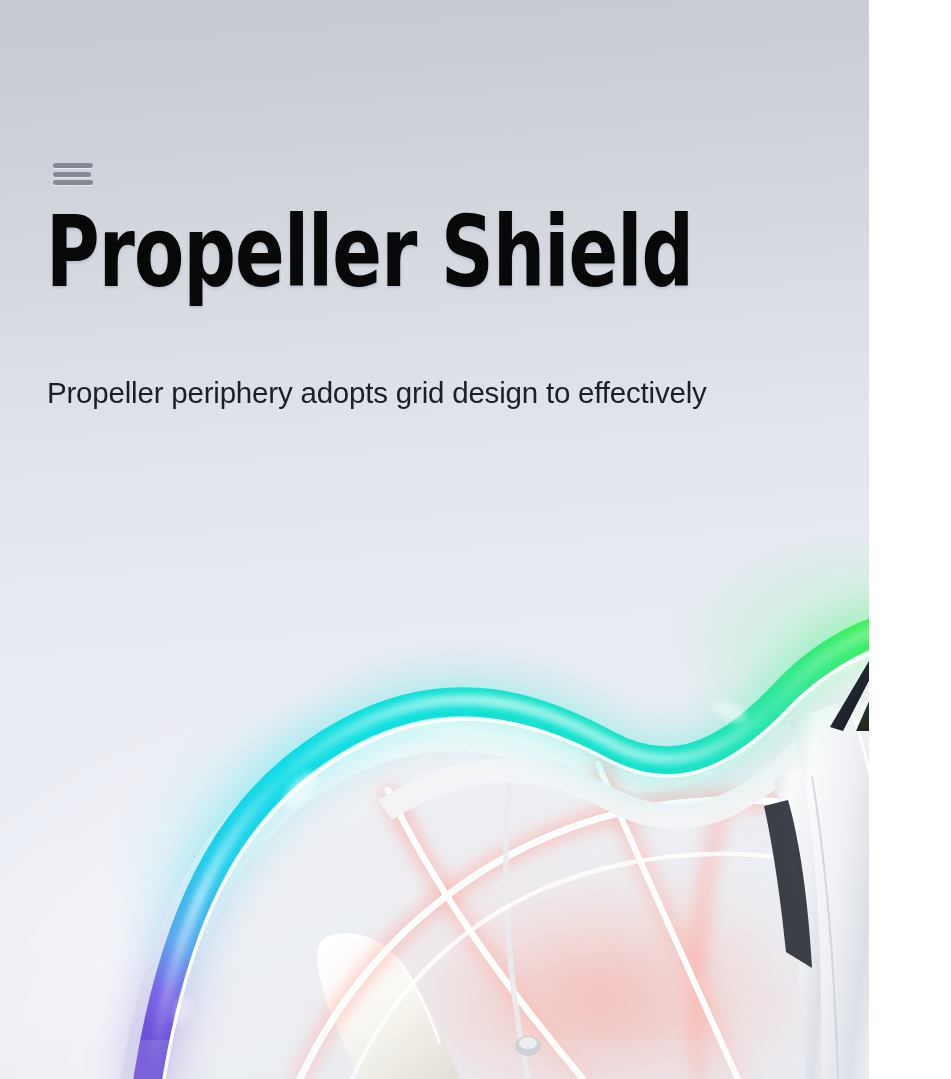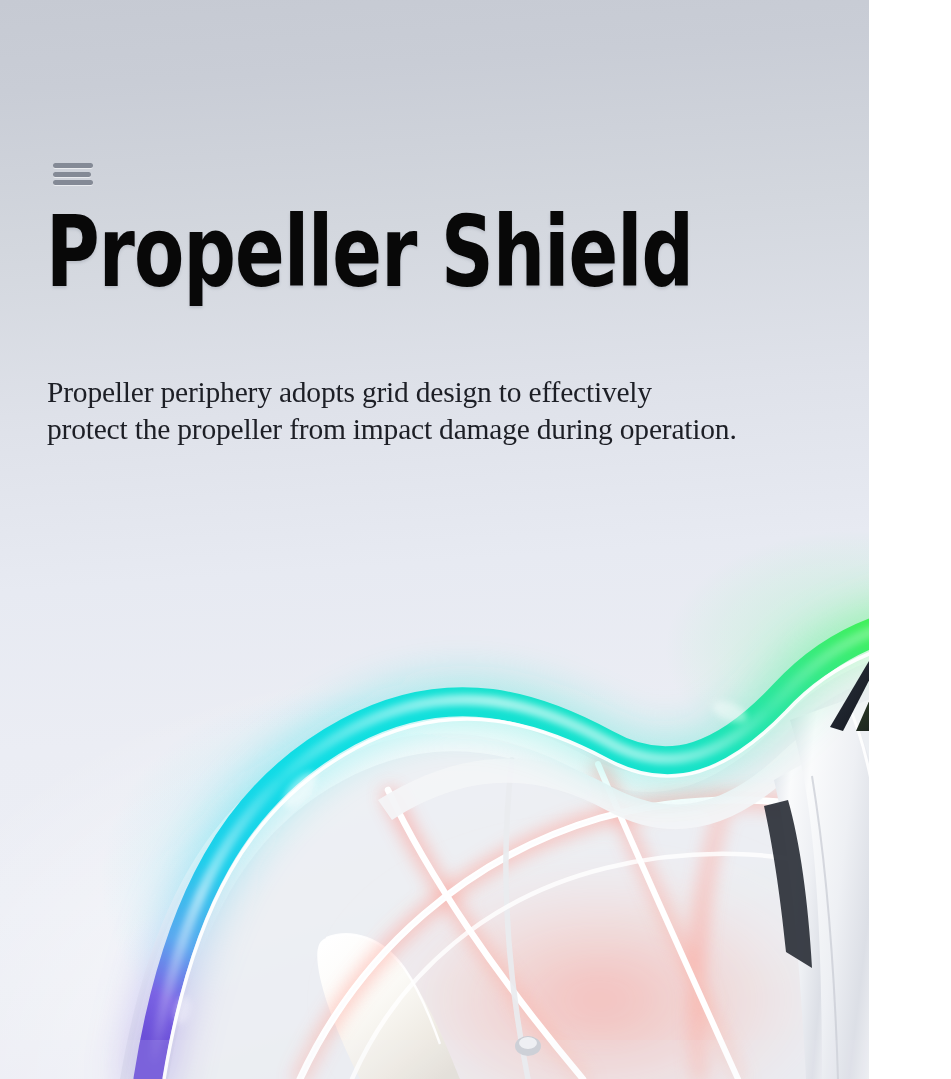--- a/index.html
+++ b/index.html
@@ -53,21 +53,21 @@
     transform:scaleX(0.83);
     transform-origin:left top;
     white-space:nowrap;
     text-shadow:0 2px 3px rgba(120,125,140,0.28);
   }
 
   
   #subtitle {
     position:absolute; left:47px; top:374px;
     width:890px;
-    font-family:Liberation Serif, serif;
+    font-family:Liberation Sans, sans-serif;
     font-weight:300;
     font-size:29.5px;
     line-height:37px;
     letter-spacing:-0.2px;
     color:#1d1f26;
   }
   #subtitle .l { display:block; white-space:nowrap; }
 
   
   #product {
@@ -84,21 +84,20 @@
   <div id="menu-btn">
     <div class="bar top"></div>
     <div class="bar mid"></div>
     <div class="bar bot"></div>
   </div>
 
   <h1 id="title">Propeller Shield</h1>
 
   <p id="subtitle">
     <span class="l">Propeller periphery adopts grid design to effectively</span>
-    <span class="l">protect the propeller from impact damage during operation.</span>
   </p>
 
   <div id="product">
     <svg viewBox="0 0 951 1079" xmlns="http://www.w3.org/2000/svg" aria-hidden="true">
       <defs>
 
         <linearGradient id="gRim" x1="0.10" y1="1.00" x2="0.96" y2="0.05">
           <stop offset="0.00" stop-color="#6b4fd8"></stop>
           <stop offset="0.06" stop-color="#7a63e4"></stop>
           <stop offset="0.14" stop-color="#5aa8ef"></stop>

